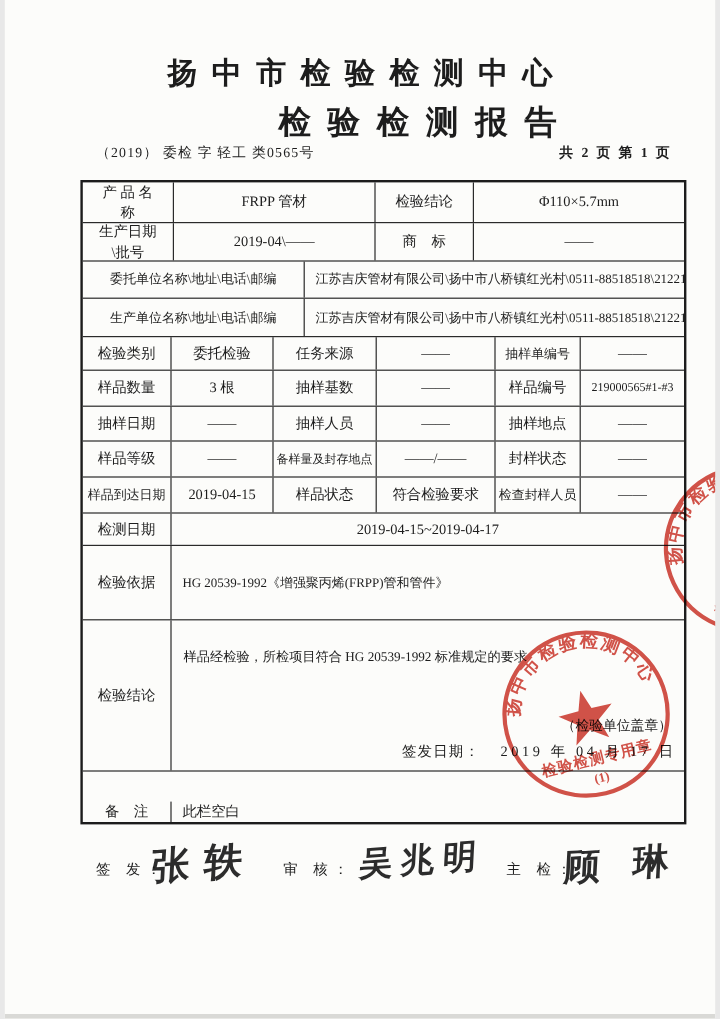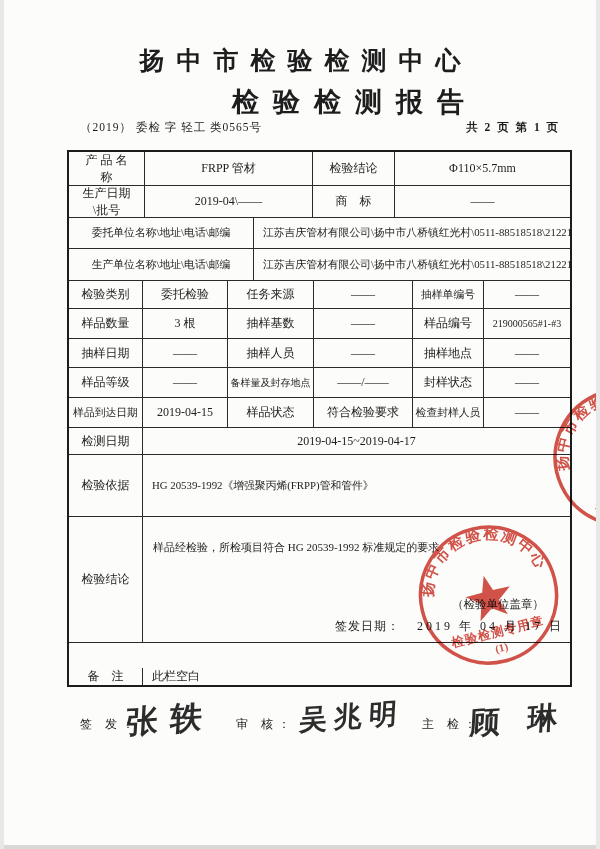--- a/index.html
+++ b/index.html
@@ -33,21 +33,21 @@
   .w76{width:76px}.w168{width:168px}.w82{width:82px}
   .w185{width:185px}
   .w74{width:74px}.w85{width:85px}.w86{width:86px}.w99{width:99px}.w71{width:71px}
   .wfill{flex:1}
   .h34{height:34px}.h32{height:32px}.h31{height:31px}.h28{height:28px}.h30{height:30px}
   .h29{height:29px}.h27{height:27px}.h62{height:62px}.h126{height:126px}.h42{height:42px}
 
   
   .conclusion-cell { position:relative; }
   .conclusion-text { position:absolute; top:23px; left:10px; font-size:11px; white-space:nowrap; }
-  .seal-note  { position:absolute; top:80px; right:26px; font-size:11.5px; }
+  .seal-note  { position:absolute; top:80px; right:10px; font-size:11.5px; }
   .issue-line { position:absolute; top:101px; right:6px; font-size:12px; }
   .issue-line .lbl { margin-right:14px; letter-spacing:1px; }
   .issue-line .dt  { letter-spacing:3px; }
 
   
   .sig-label { position:absolute; font-size:12px; letter-spacing:5px; }
   .sig-name  { position:absolute; font-size:32px; font-weight:600; color:#161616;
     letter-spacing:12px; white-space:nowrap; transform:rotate(-4deg) skewX(-7deg); opacity:.9; }
 
   

